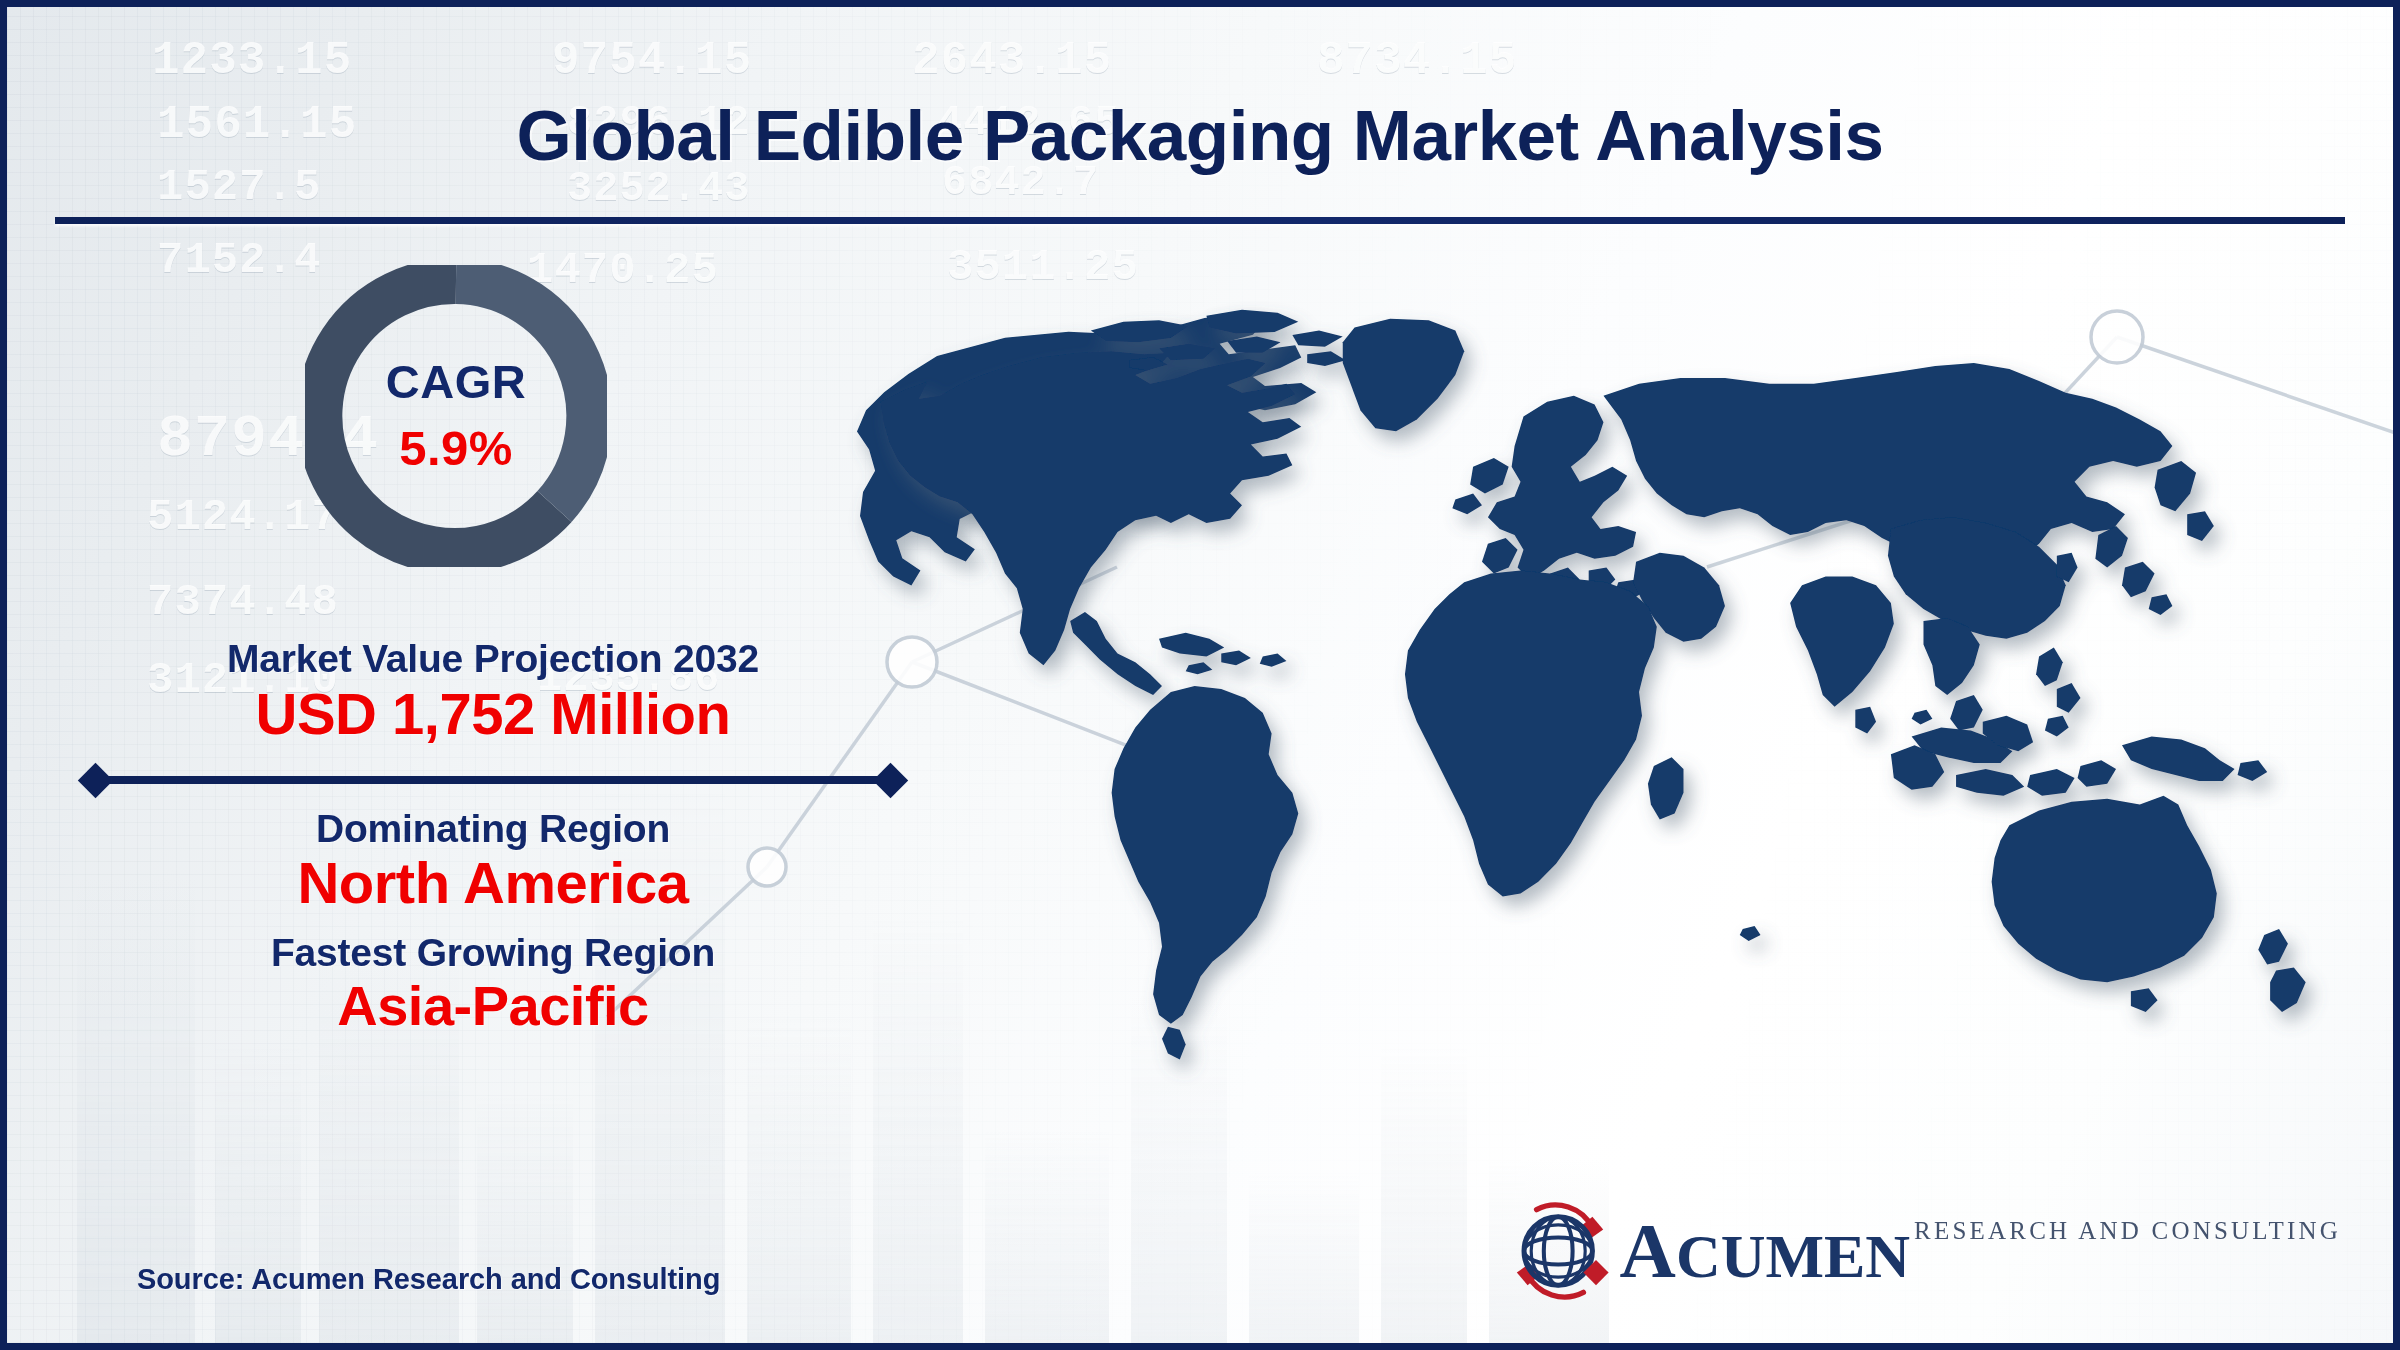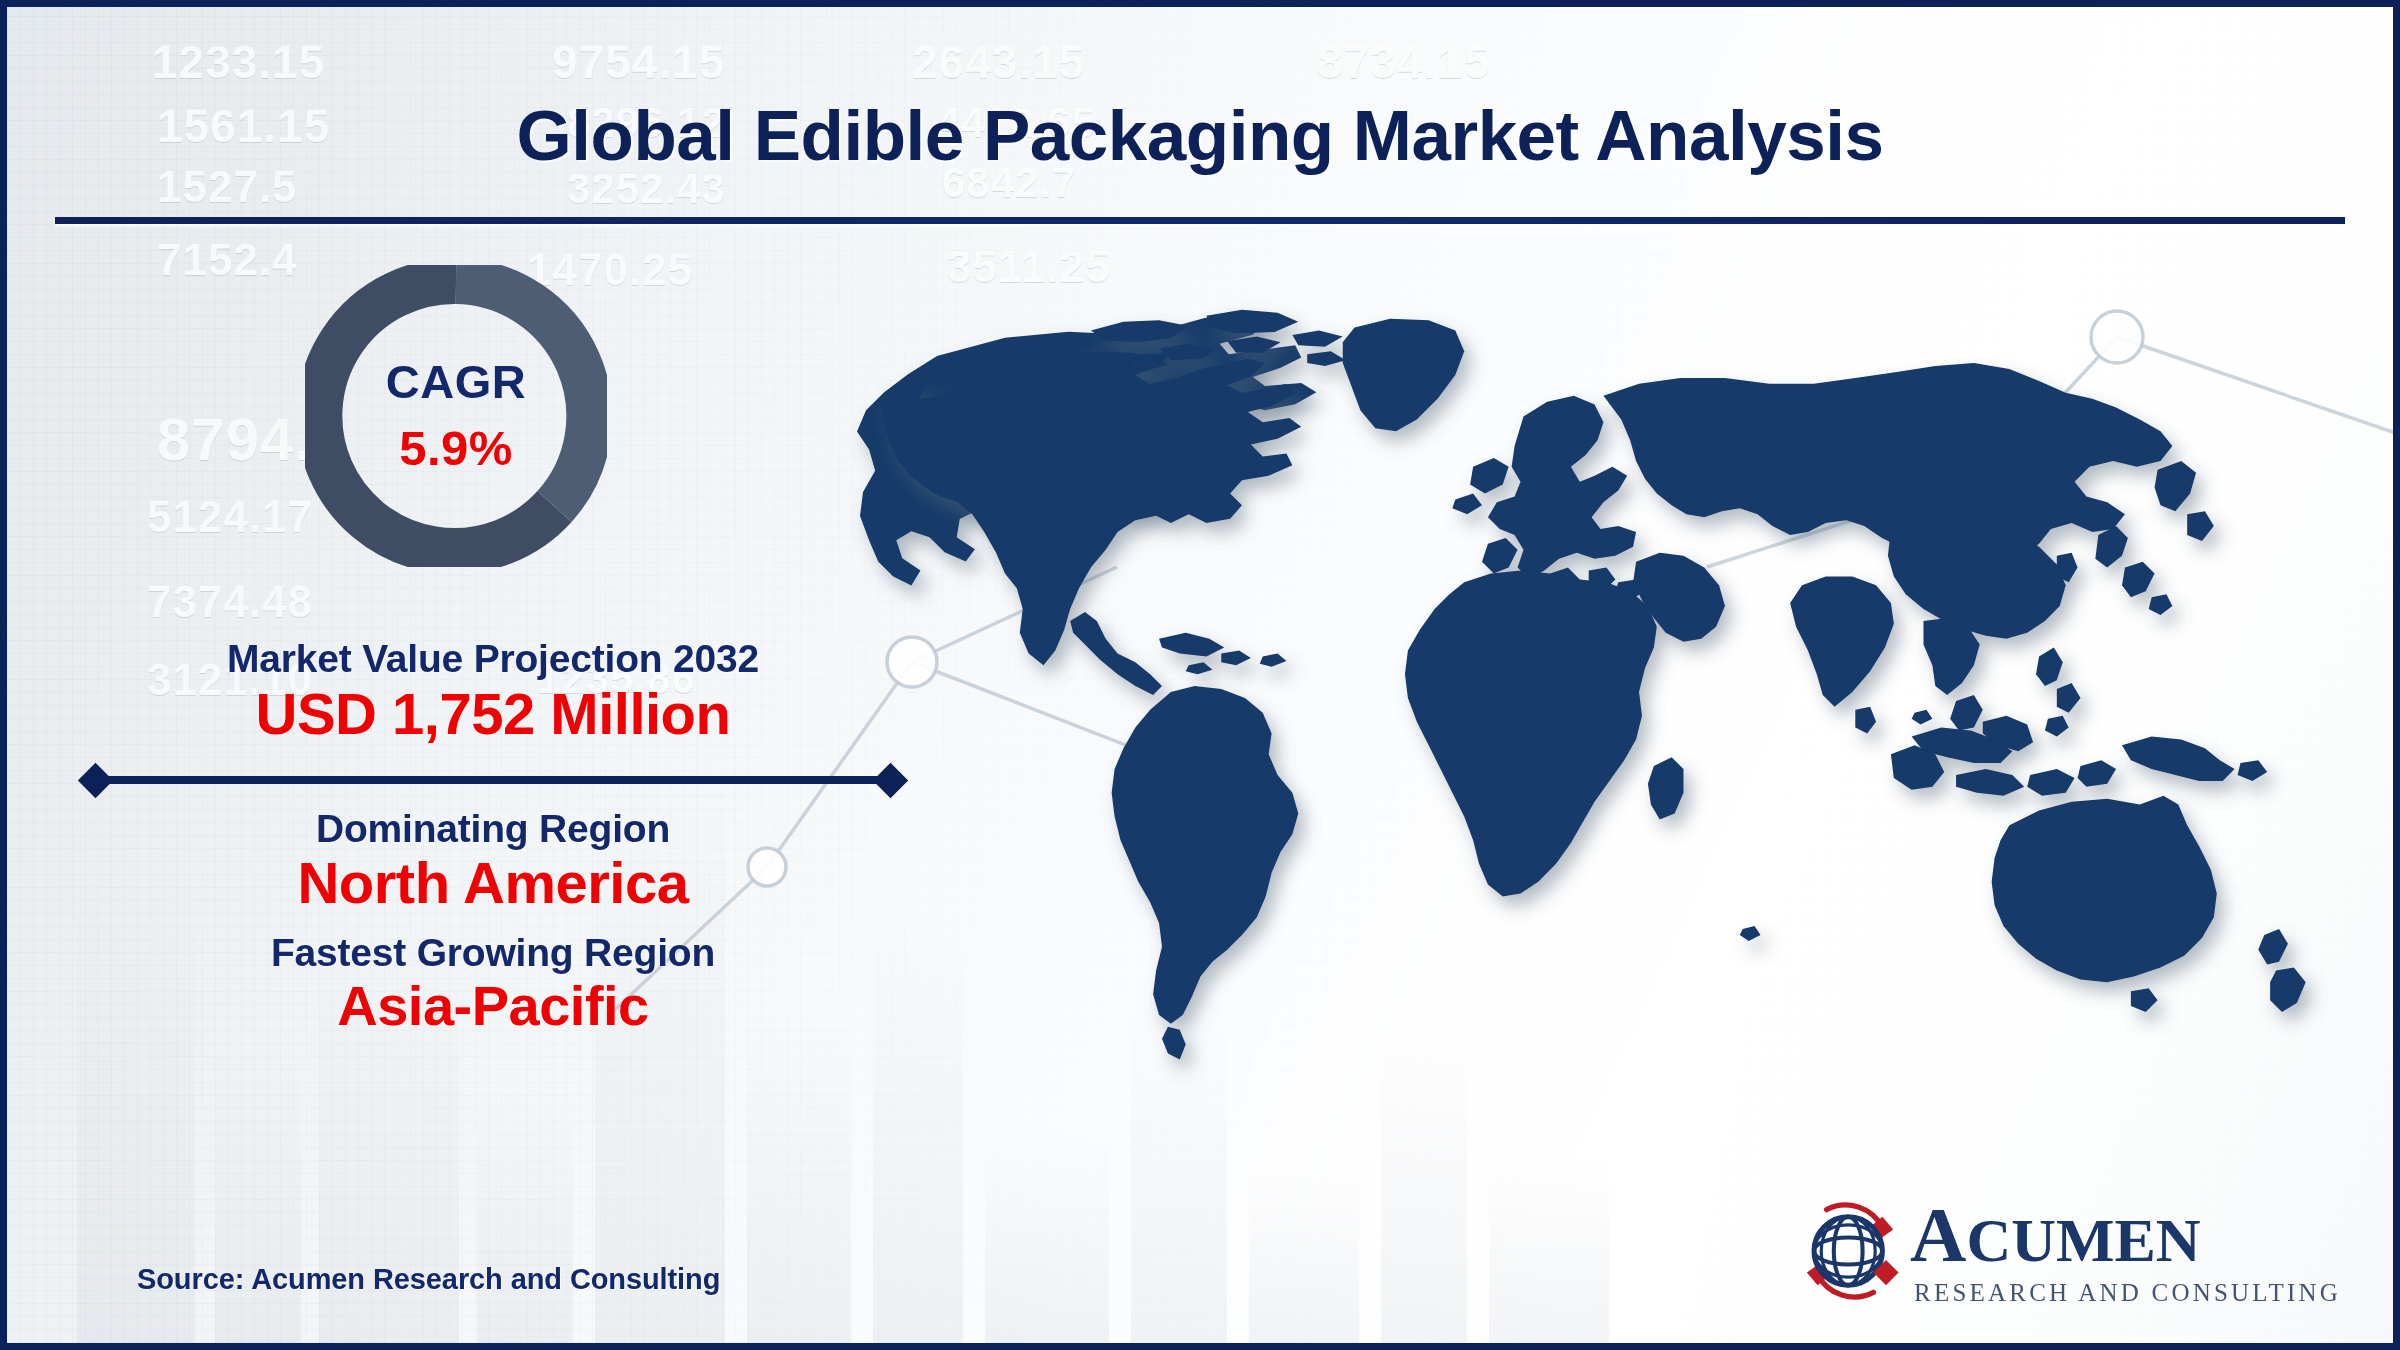--- a/index.html
+++ b/index.html
@@ -58,21 +58,21 @@
   .bg-digits {
     position: absolute;
     inset: 0;
     pointer-events: none;
   }
   .bg-digits span {
     position: absolute;
     color: rgba(255,255,255,0.92);
     text-shadow: 0 1px 0 rgba(145,160,175,0.40);
     font-weight: bold;
-    font-family: Liberation Sans, sans-serif;
+    font-family: Liberation Mono, monospace;
     letter-spacing: 1px;
     white-space: nowrap;
     opacity: 0.85;
   }
   
   .bg-net {
     position: absolute;
     inset: 0;
     pointer-events: none;
   }
@@ -206,21 +206,21 @@
   
   .logo {
     position: absolute;
     right: 52px;
     bottom: 38px;
     display: flex;
     align-items: center;
     gap: 6px;
   }
   .logo-mark { position: relative; width: 108px; height: 108px; flex: none; }
-  .logo-text { display: flex; flex-direction: column; line-height: 1; }
+  .logo-text { display: flex; flex-direction: row; line-height: 1; }
   .logo-name {
     font-family: "Liberation Serif", serif;
     font-size: 62px;
     font-weight: bold;
     color: #1b3668;
     letter-spacing: 0px;
   }
   .logo-name .cap { font-size: 78px; }
   .logo-sub {
     font-family: "Liberation Serif", serif;

